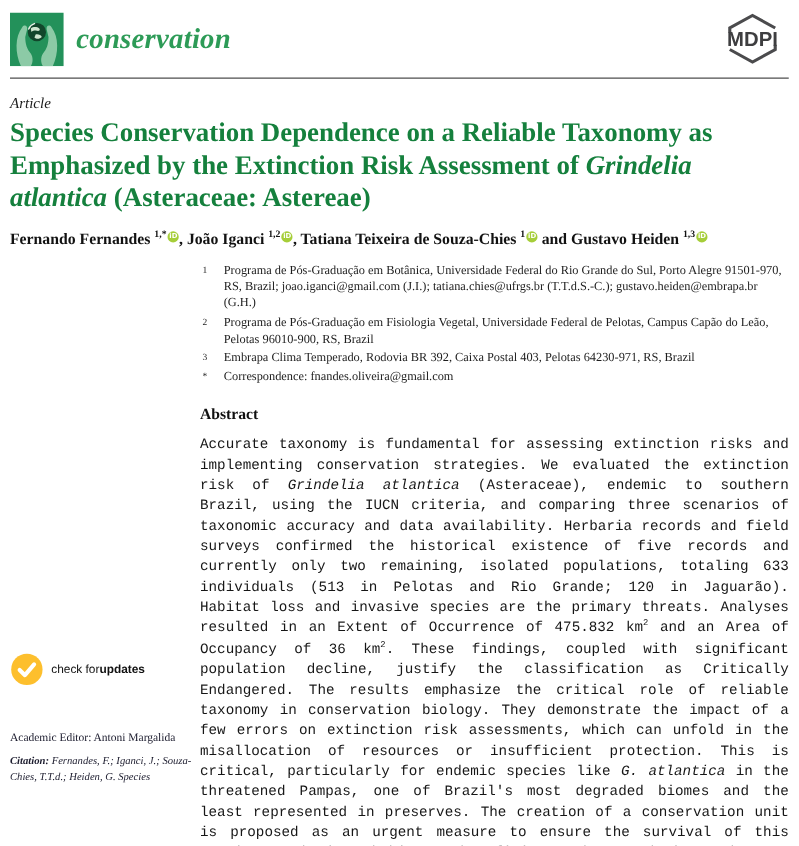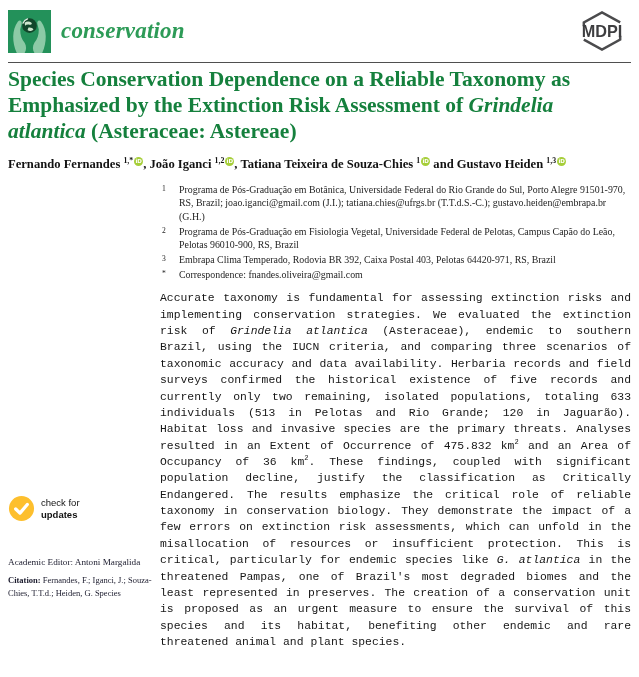--- a/index.html
+++ b/index.html
@@ -43,27 +43,27 @@
   .aff-row{display:flex;font-size:9.9px;line-height:1.33;color:#1d1d1d;margin-bottom:2px;}
   .aff-marker{width:17px;flex:0 0 17px;font-size:7.6px;position:relative;top:1px;padding-left:2px;}
   .aff-text{flex:1;}
   
   .abs-head{margin-top:16px;font-size:12.5px;font-weight:700;color:#111;}
   .abs-body{margin:9px 0 0;font-size:11.4px;line-height:1.435;text-align:justify;color:#161616;font-family:Liberation Mono, monospace;}
   .keywords{margin:13px 0 0;font-size:11.4px;line-height:1.435;text-align:justify;color:#161616;}
   
   .badge{display:inline-flex;align-items:center;gap:6px;cursor:pointer;}
   .badge-circle{width:27px;height:27px;display:block;}
-  .badge-text{display:flex;flex-direction:column;font-size:9.5px;line-height:1.18;color:#111;
+  .badge-text{display:flex;flex-direction:row;font-size:9.5px;line-height:1.18;color:#111;
     font-family:"Liberation Sans","DejaVu Sans",sans-serif;}
   .b{font-weight:700;}
   .side-editor{margin-top:31px;font-size:9.2px;color:#1c1c2e;}
   .side-dates{margin-top:11px;font-size:9.2px;color:#1c1c2e;}
   .side-dates > div{margin-bottom:4.5px;}
-  .side-citation{margin-top:7px;font-size:8.5px;line-height:1.55;color:#1c1c2e;}
+  .side-citation{margin-top:7px;font-size:8.5px;line-height:1.55;color:#1c1c2e;font-style:italic;}
 </style>
 </head>
 <body>
 
 <div class="page">
 
   <header>
     <div class="brand">
       <svg class="logo-box" viewBox="0 0 44 44" aria-hidden="true">
         <rect x="0" y="0" width="44" height="44" fill="#23915a"></rect>
@@ -82,20 +82,21 @@
 
     <svg class="mdpi-logo" viewBox="0 0 60 46" aria-hidden="true">
       <polyline points="11,18 11,14 30,3.5 49,14" fill="none" stroke="#4b4b4d" stroke-width="2.6"></polyline>
       <polyline points="11,32 30,42.5 49,32 49,28" fill="none" stroke="#4b4b4d" stroke-width="2.6"></polyline>
       <text x="30" y="29" text-anchor="middle" font-family="Liberation Sans, DejaVu Sans, sans-serif" font-size="17" font-weight="bold" fill="#3e3e40">MDPI</text>
     </svg>
   </header>
 
   <div class="rule"></div>
 
+  <div class="article-type">Article</div>
 
   <h1 class="title"><span>Species Conservation Dependence on a Reliable Taxonomy as Emphasized by the Extinction Risk Assessment of </span><span style="font-style: italic;">Grindelia atlantica</span><span> (Asteraceae: Astereae)</span></h1>
 
   <div class="authors"><span>Fernando Fernandes </span><span class="sup">1,*</span><span class="orcid-icon">iD</span><span>, João Iganci </span><span class="sup">1,2</span><span class="orcid-icon">iD</span><span>, Tatiana Teixeira de Souza-Chies </span><span class="sup">1</span><span class="orcid-icon">iD</span><span> and Gustavo Heiden </span><span class="sup">1,3</span><span class="orcid-icon">iD</span></div>
 
   <div class="content">
 
     <aside class="sidebar">
       <div class="badge">
         <svg class="badge-circle" viewBox="0 0 28 28" aria-hidden="true">
@@ -122,26 +123,27 @@
         <div class="aff-row">
           <span class="aff-marker">1</span>
           <span class="aff-text">Programa de Pós-Graduação em Botânica, Universidade Federal do Rio Grande do Sul, Porto Alegre 91501-970, RS, Brazil; joao.iganci@gmail.com (J.I.); tatiana.chies@ufrgs.br (T.T.d.S.-C.); gustavo.heiden@embrapa.br (G.H.)</span>
         </div>
         <div class="aff-row">
           <span class="aff-marker">2</span>
           <span class="aff-text">Programa de Pós-Graduação em Fisiologia Vegetal, Universidade Federal de Pelotas, Campus Capão do Leão, Pelotas 96010-900, RS, Brazil</span>
         </div>
         <div class="aff-row">
           <span class="aff-marker">3</span>
-          <span class="aff-text">Embrapa Clima Temperado, Rodovia BR 392, Caixa Postal 403, Pelotas 64420-971, RS, Brazil</span>
+          <span class="aff-text">Embrapa Clima Temperado, Rodovia BR 392, Caixa Postal 403, Pelotas 64230-971, RS, Brazil</span>
         </div>
         <div class="aff-row">
           <span class="aff-marker">*</span>
           <span class="aff-text">Correspondence: fnandes.oliveira@gmail.com</span>
         </div>
       </div>
 
+      <div class="abs-head">Abstract</div>
       <p class="abs-body"><span>Accurate taxonomy is fundamental for assessing extinction risks and implementing conservation strategies. We evaluated the extinction risk of </span><span style="font-style: italic;">Grindelia atlantica</span><span> (Asteraceae), endemic to southern Brazil, using the IUCN criteria, and comparing three scenarios of taxonomic accuracy and data availability. Herbaria records and field surveys confirmed the historical existence of five records and currently only two remaining, isolated populations, totaling 633 individuals (513 in Pelotas and Rio Grande; 120 in Jaguarão). Habitat loss and invasive species are the primary threats. Analyses resulted in an Extent of Occurrence of 475.832 km</span><span class="sup">2</span><span> and an Area of Occupancy of 36 km</span><span class="sup">2</span><span>. These findings, coupled with significant population decline, justify the classification as Critically Endangered. The results emphasize the critical role of reliable taxonomy in conservation biology. They demonstrate the impact of a few errors on extinction risk assessments, which can unfold in the misallocation of resources or insufficient protection. This is critical, particularly for endemic species like </span><span style="font-style: italic;">G. atlantica</span><span> in the threatened Pampas, one of Brazil's most degraded biomes and the least represented in preserves. The creation of a conservation unit is proposed as an urgent measure to ensure the survival of this species and its habitat, benefiting other endemic and rare threatened animal and plant species.</span></p>
 
 
     </main>
   </div>
 </div>
 
 </body></html>

